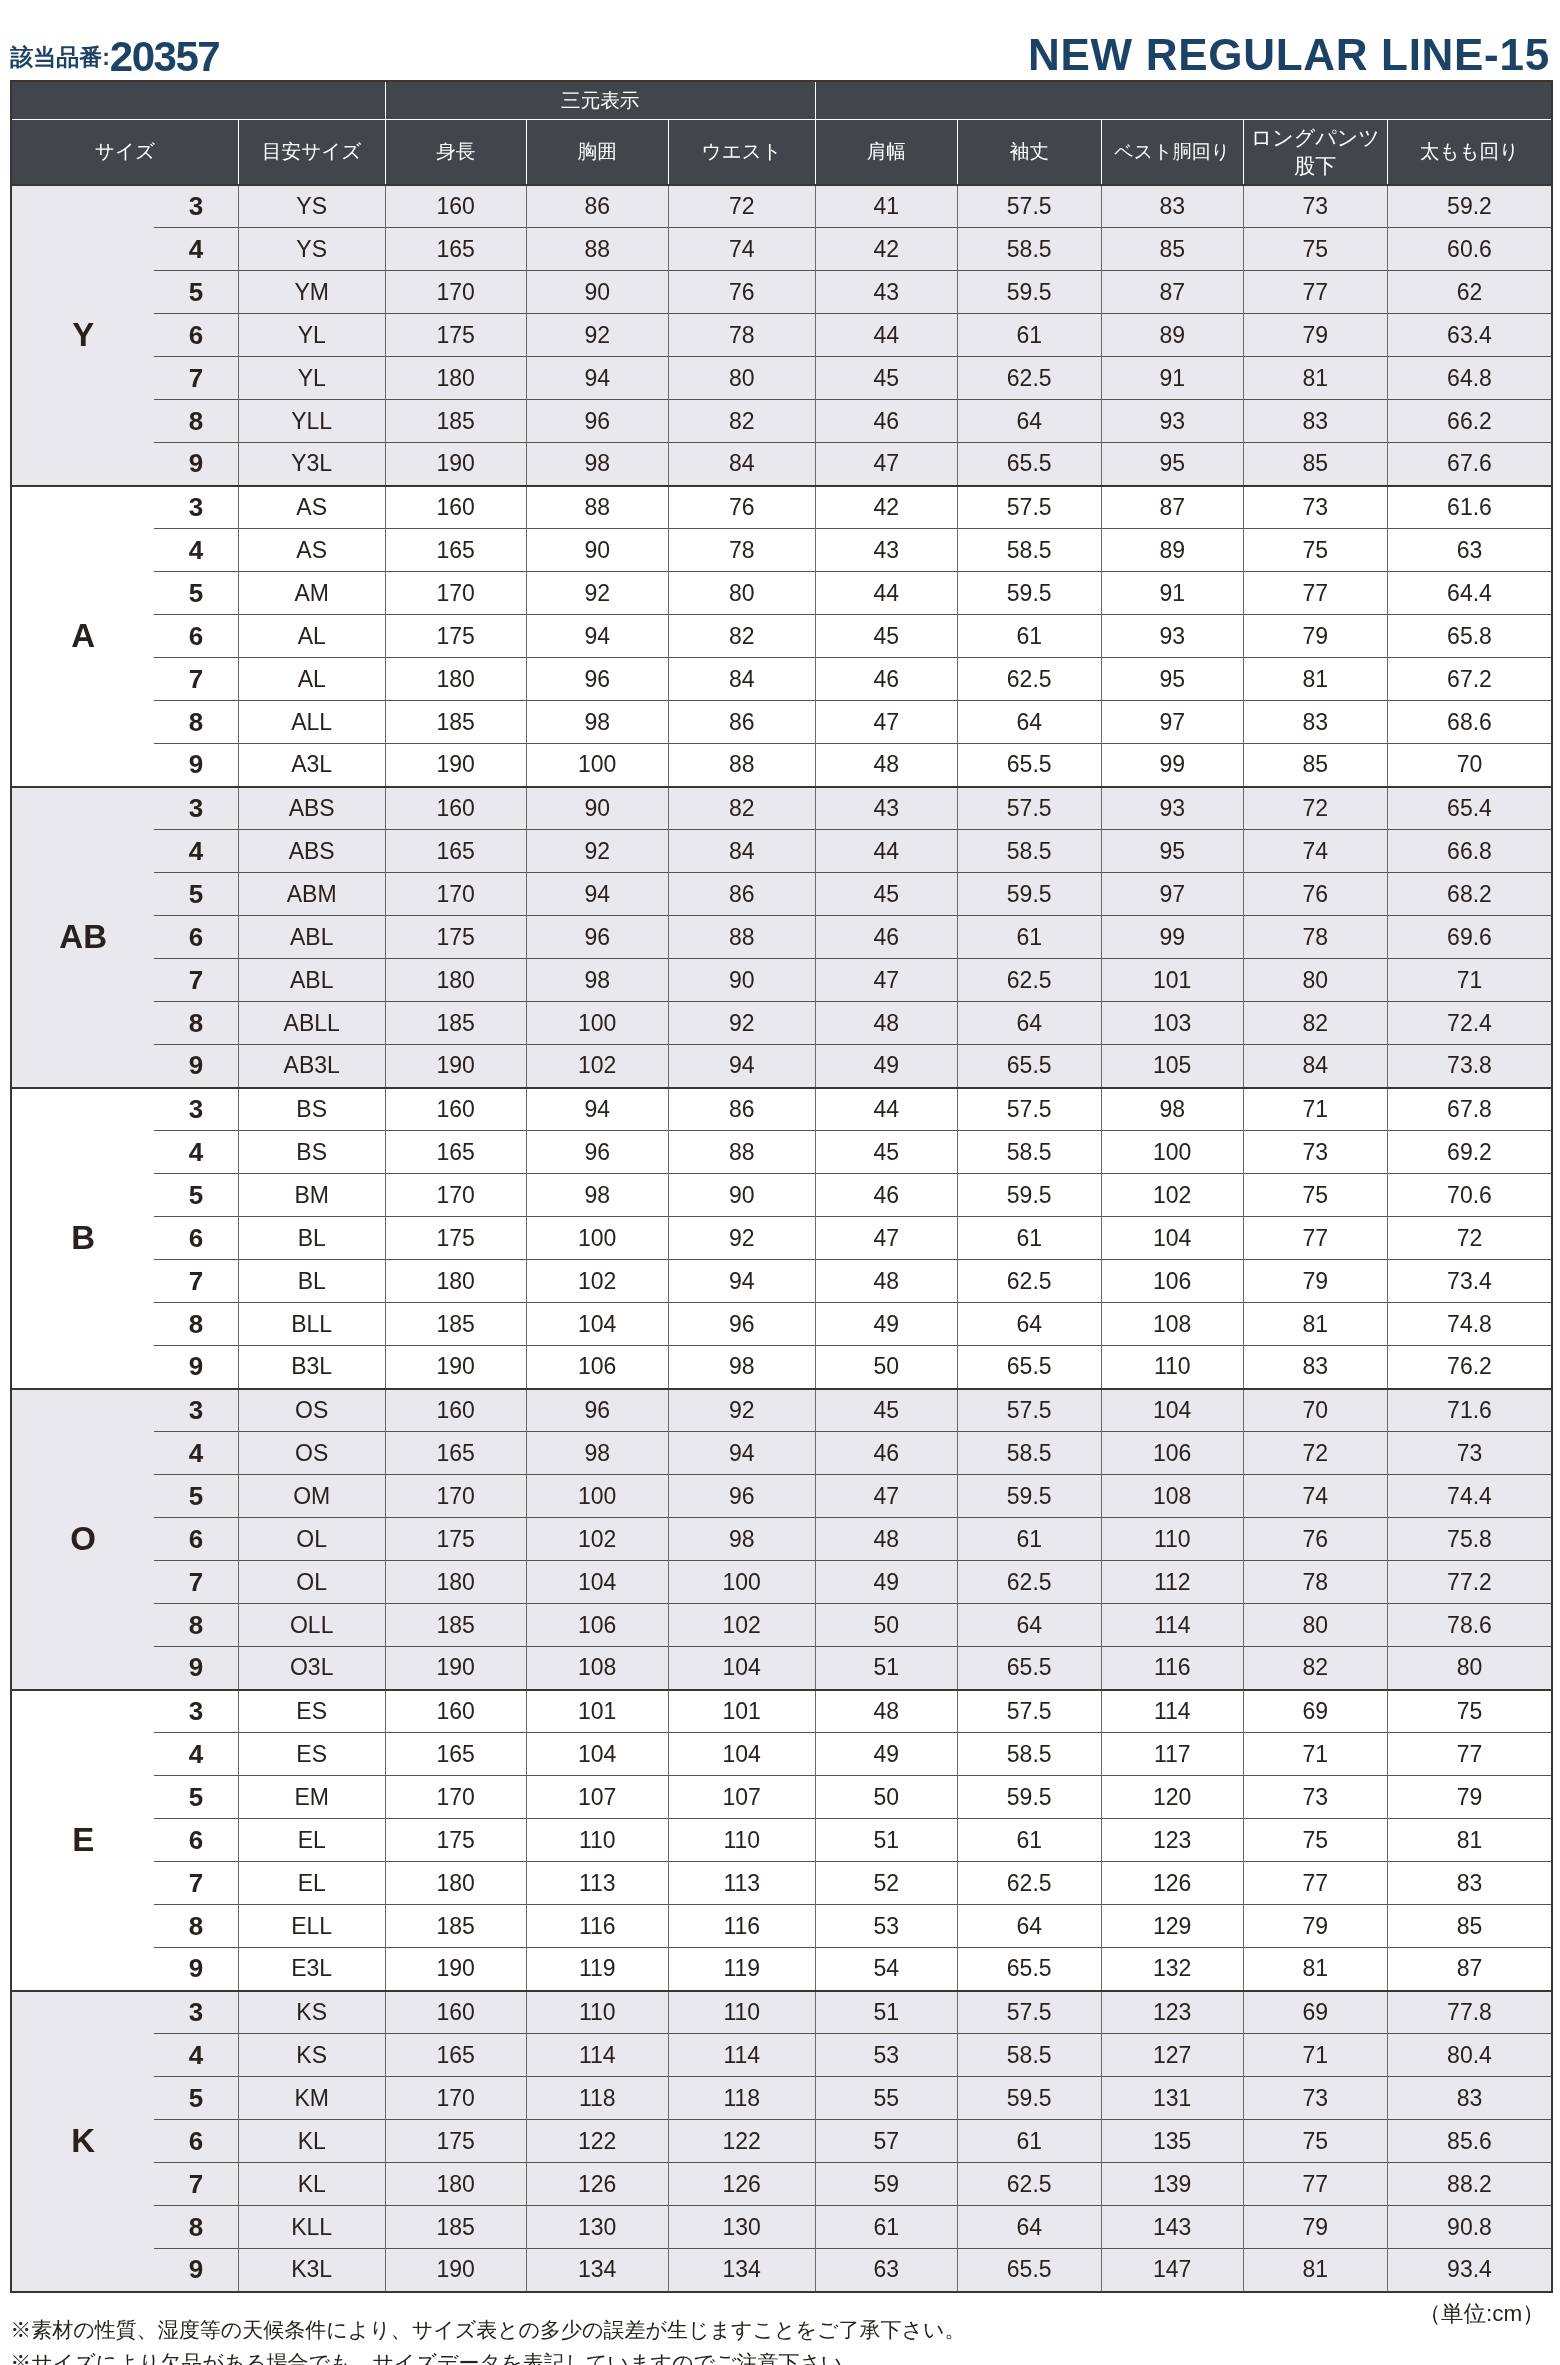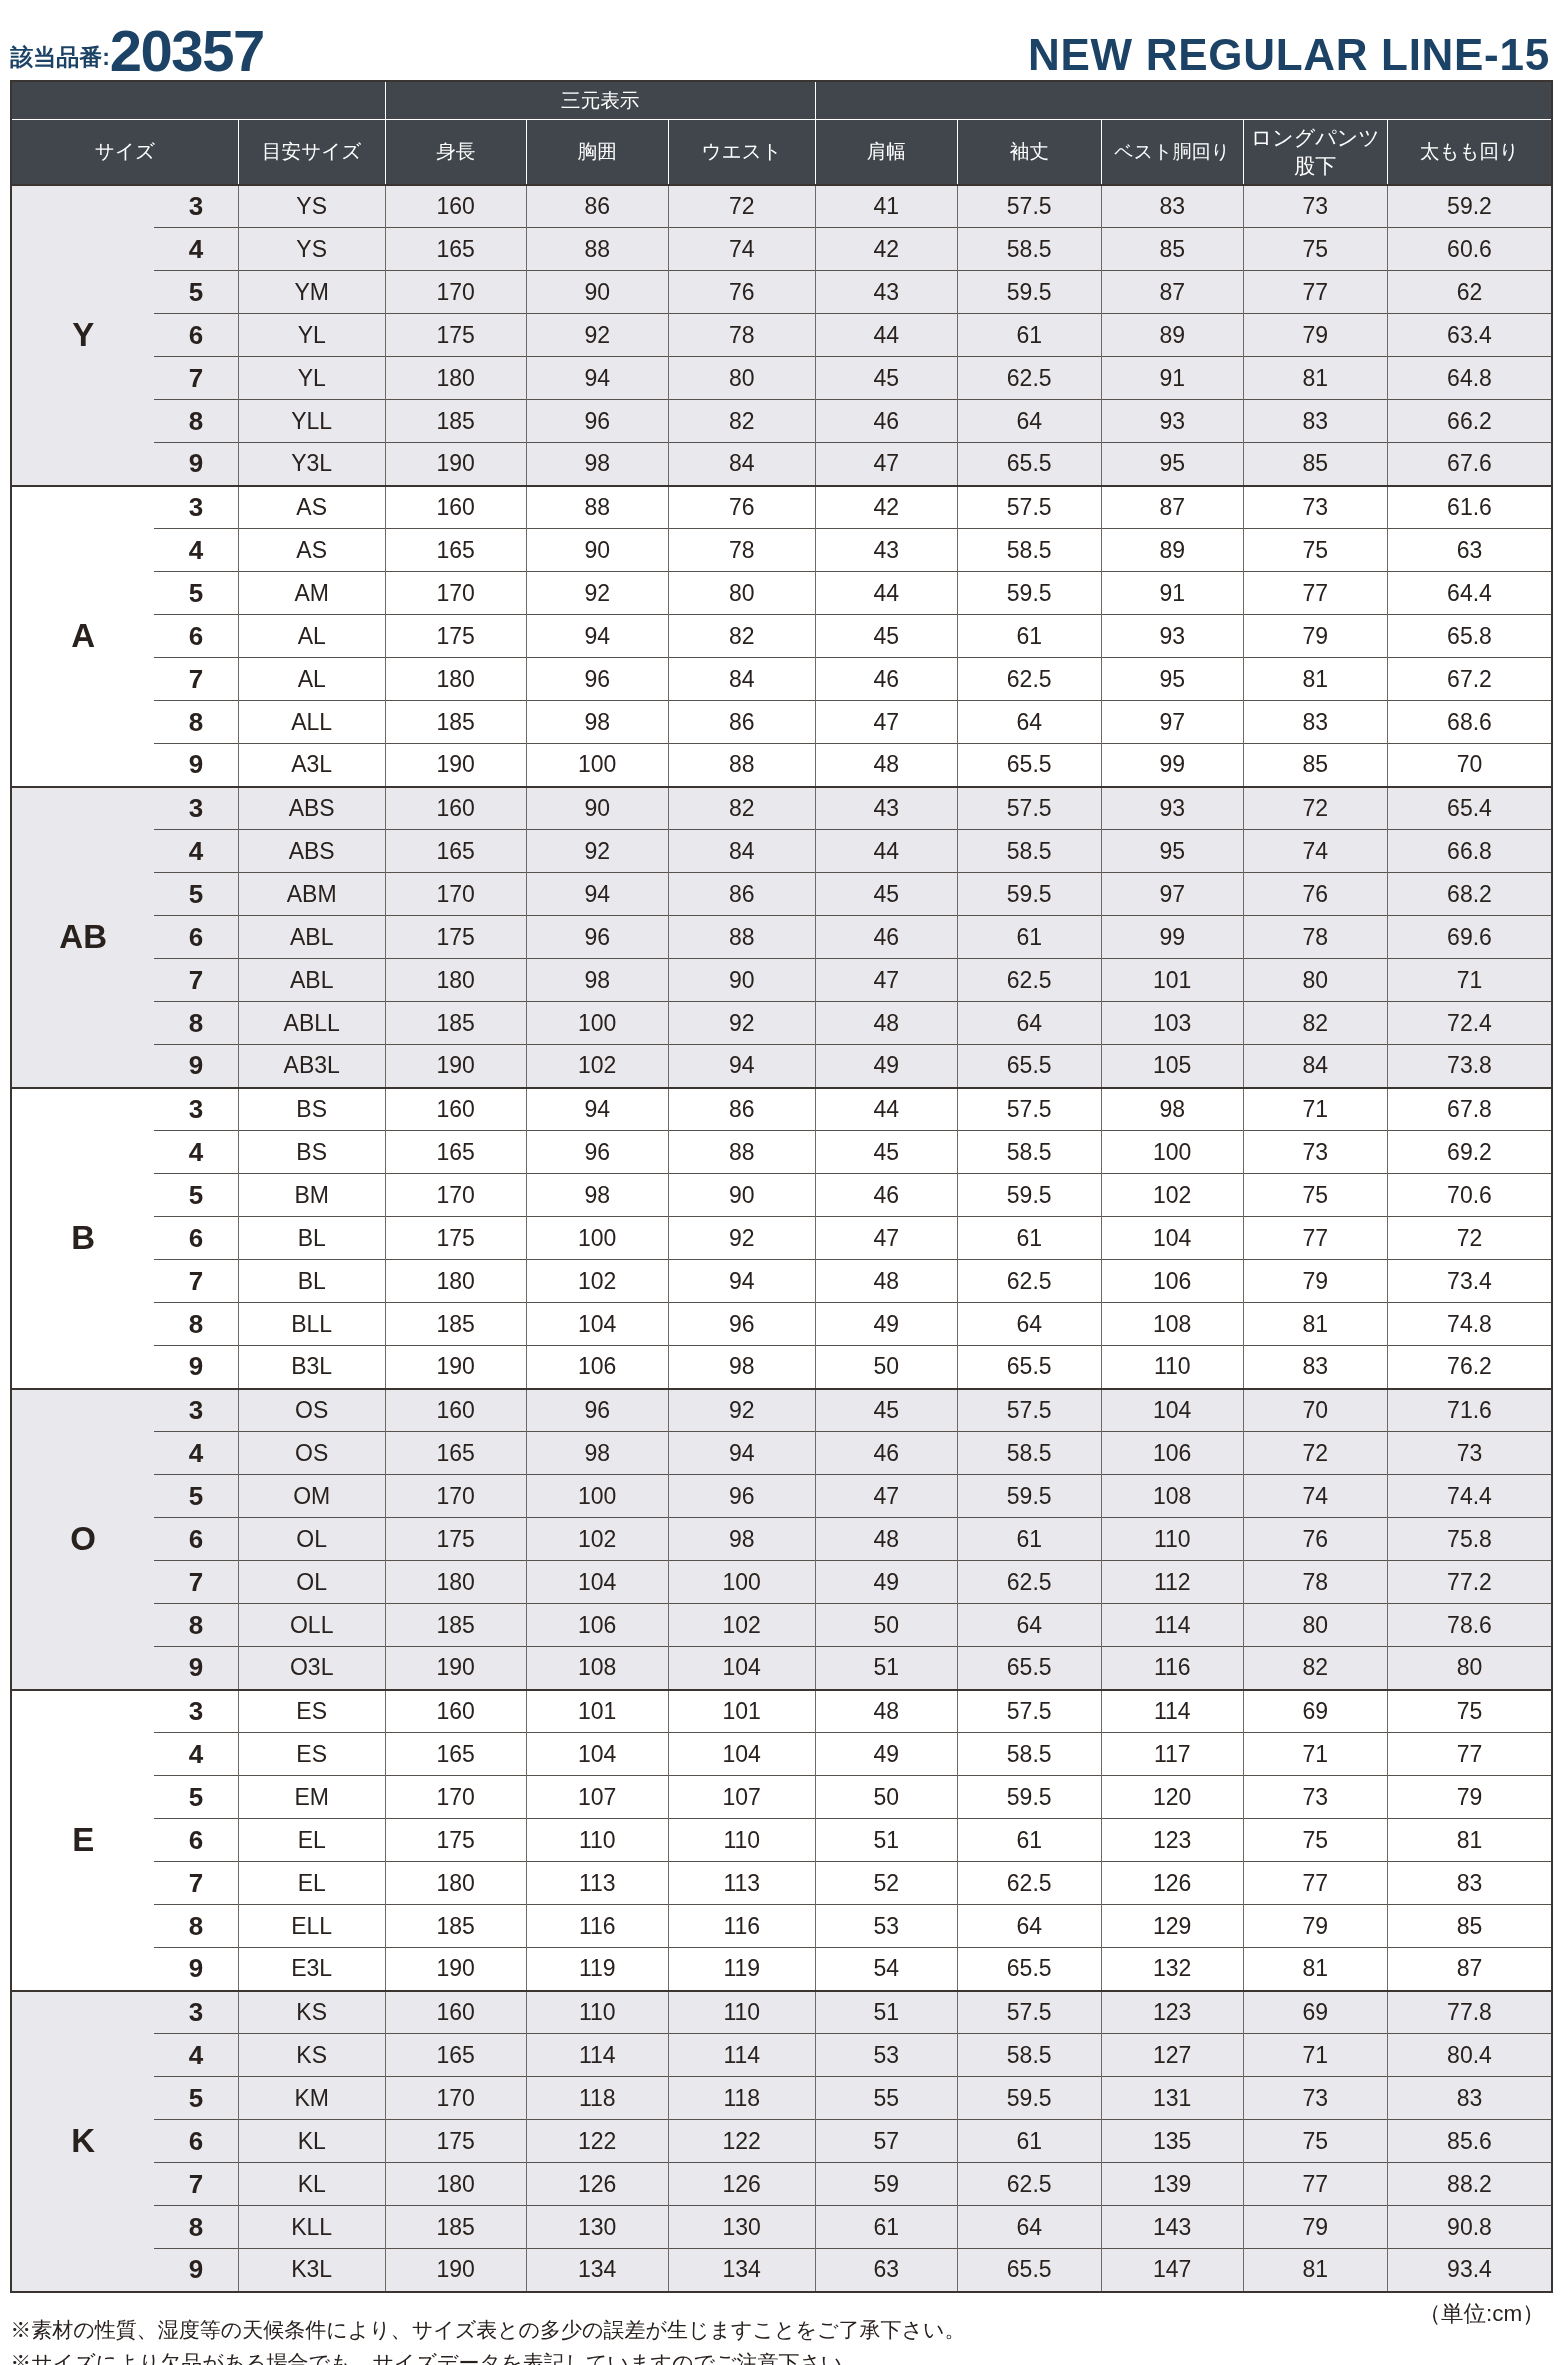--- a/index.html
+++ b/index.html
@@ -33,21 +33,21 @@
     color:var(--navy);
     white-space:nowrap;
   }
   .code-label{
     font-size:23px;
     font-weight:bold;
     line-height:1;
     padding-bottom:5.1px;
   }
   .code-value{
-    font-size:58px;
+    font-size:42px;
     font-weight:bold;
     line-height:0.82;
     letter-spacing:-1.5px;
   }
   .page-title{
     font-size:44px;
     font-weight:bold;
     color:var(--navy);
     line-height:0.9;
     letter-spacing:0.7px;

